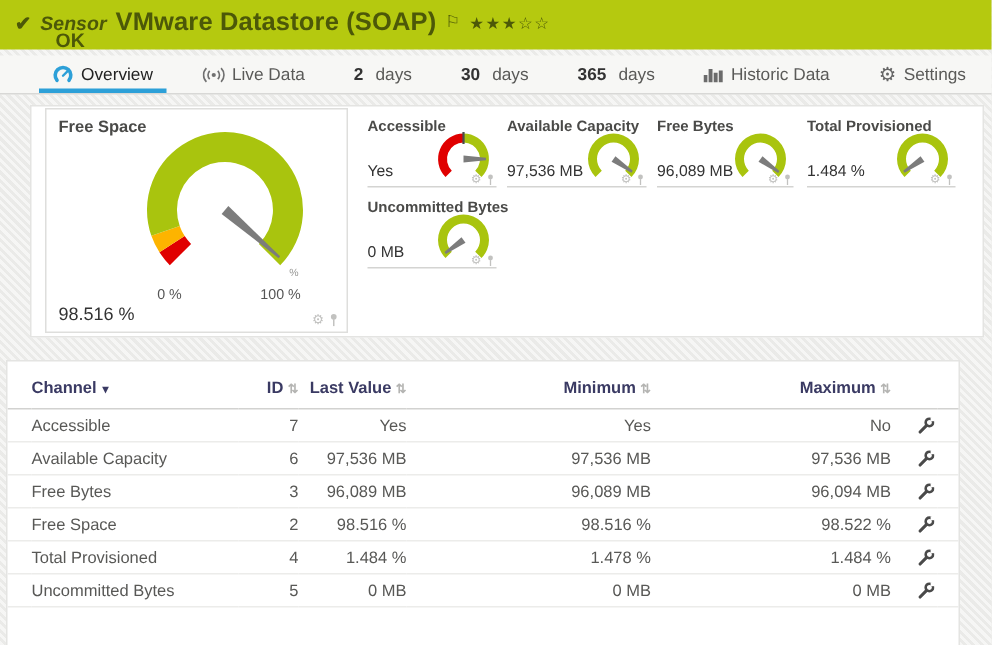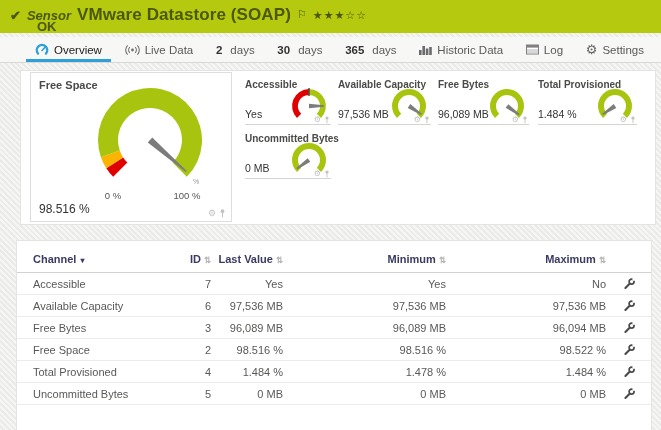--- a/index.html
+++ b/index.html
@@ -39,21 +39,21 @@
   .big-value { position:absolute; left:8px; bottom:5px; font-size:12px; color:#333; }
   .panel-icons { position:absolute; right:5px; bottom:3px; display:flex; align-items:center; gap:3px; }
   .panel-icons .gear-glyph { font-size:9px; color:#c2c2c0; }
   .mini { position:absolute; height:48px; border-bottom:1px solid #d4d4d2; background:#fff; }
   .mini .card-title { top:2px; left:0; font-size:10px; }
   .mini-value { position:absolute; left:0; bottom:4px; font-size:10.5px; color:#333; white-space:nowrap; }
   .mini svg.gauge { position:absolute; right:0; top:9px; }
   .mini .panel-icons { right:1px; bottom:0; }
   .mini .panel-icons .gear-glyph { font-size:8px; }
   
-  .table-section { position:absolute; left:16px; top:240px; width:636px; height:190px;
+  .table-section { position:absolute; left:4px; top:240px; width:636px; height:190px;
                    background:#fff; border:1px solid #e4e4e2; border-bottom:none; overflow:hidden; }
   table { width:100%; border-collapse:collapse; table-layout:fixed; }
   thead td { font-size:11px; font-weight:bold; color:#3a3a63; padding:12px 0 7px 0;
              border-bottom:1px solid #d2d2d0; cursor:pointer; white-space:nowrap; }
   tbody td { font-size:11px; color:#585856; height:22px; padding:0; border-bottom:1px solid #ececea; white-space:nowrap; }
   .col-ch { text-align:left; }
   .col-r  { text-align:right; }
   .sort-both { font-size:8.5px; color:#b4b4b2; margin-left:3px; }
   .sort-desc { font-size:8px; color:#3a3a63; margin-left:4px; }
   .wrench-cell { text-align:right; padding-right:2px; }
@@ -102,29 +102,20 @@
     <span>days</span>
   </div>
   <div class="tab">
     <svg width="13" height="11" viewBox="0 0 13 11">
       <rect x="0" y="6" width="2.6" height="5" fill="#6b6b6b"></rect>
       <rect x="3.4" y="2" width="2.6" height="9" fill="#6b6b6b"></rect>
       <rect x="6.8" y="4.5" width="2.6" height="6.5" fill="#6b6b6b"></rect>
       <rect x="10.2" y="3" width="2.6" height="8" fill="#6b6b6b"></rect>
     </svg>
     <span>Historic Data</span>
-  </div>
-  <div class="tab">
-    <svg width="13" height="11" viewBox="0 0 13 11">
-      <rect x="0.5" y="1" width="12" height="9" fill="#fff" stroke="#808080"></rect>
-      <rect x="0.5" y="1" width="12" height="2.6" fill="#808080"></rect>
-      <line x1="1" y1="6" x2="12" y2="6" stroke="#b0b0b0"></line>
-      <line x1="1" y1="8" x2="12" y2="8" stroke="#b0b0b0"></line>
-    </svg>
-    <span>Log</span>
   </div>
   <div class="tab">
     <span class="gear-glyph">⚙</span>
     <span>Settings</span>
   </div>
 </div>
 
 <div class="gauge-section">
 
   <div class="big-card">

